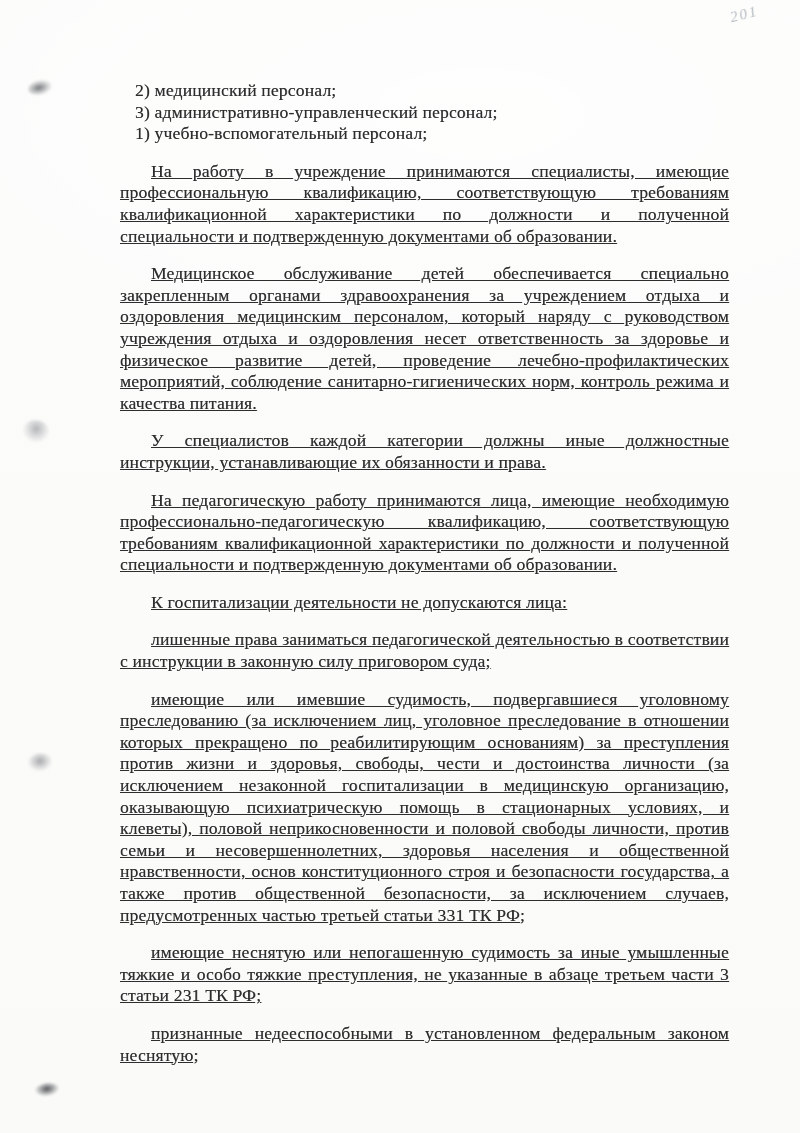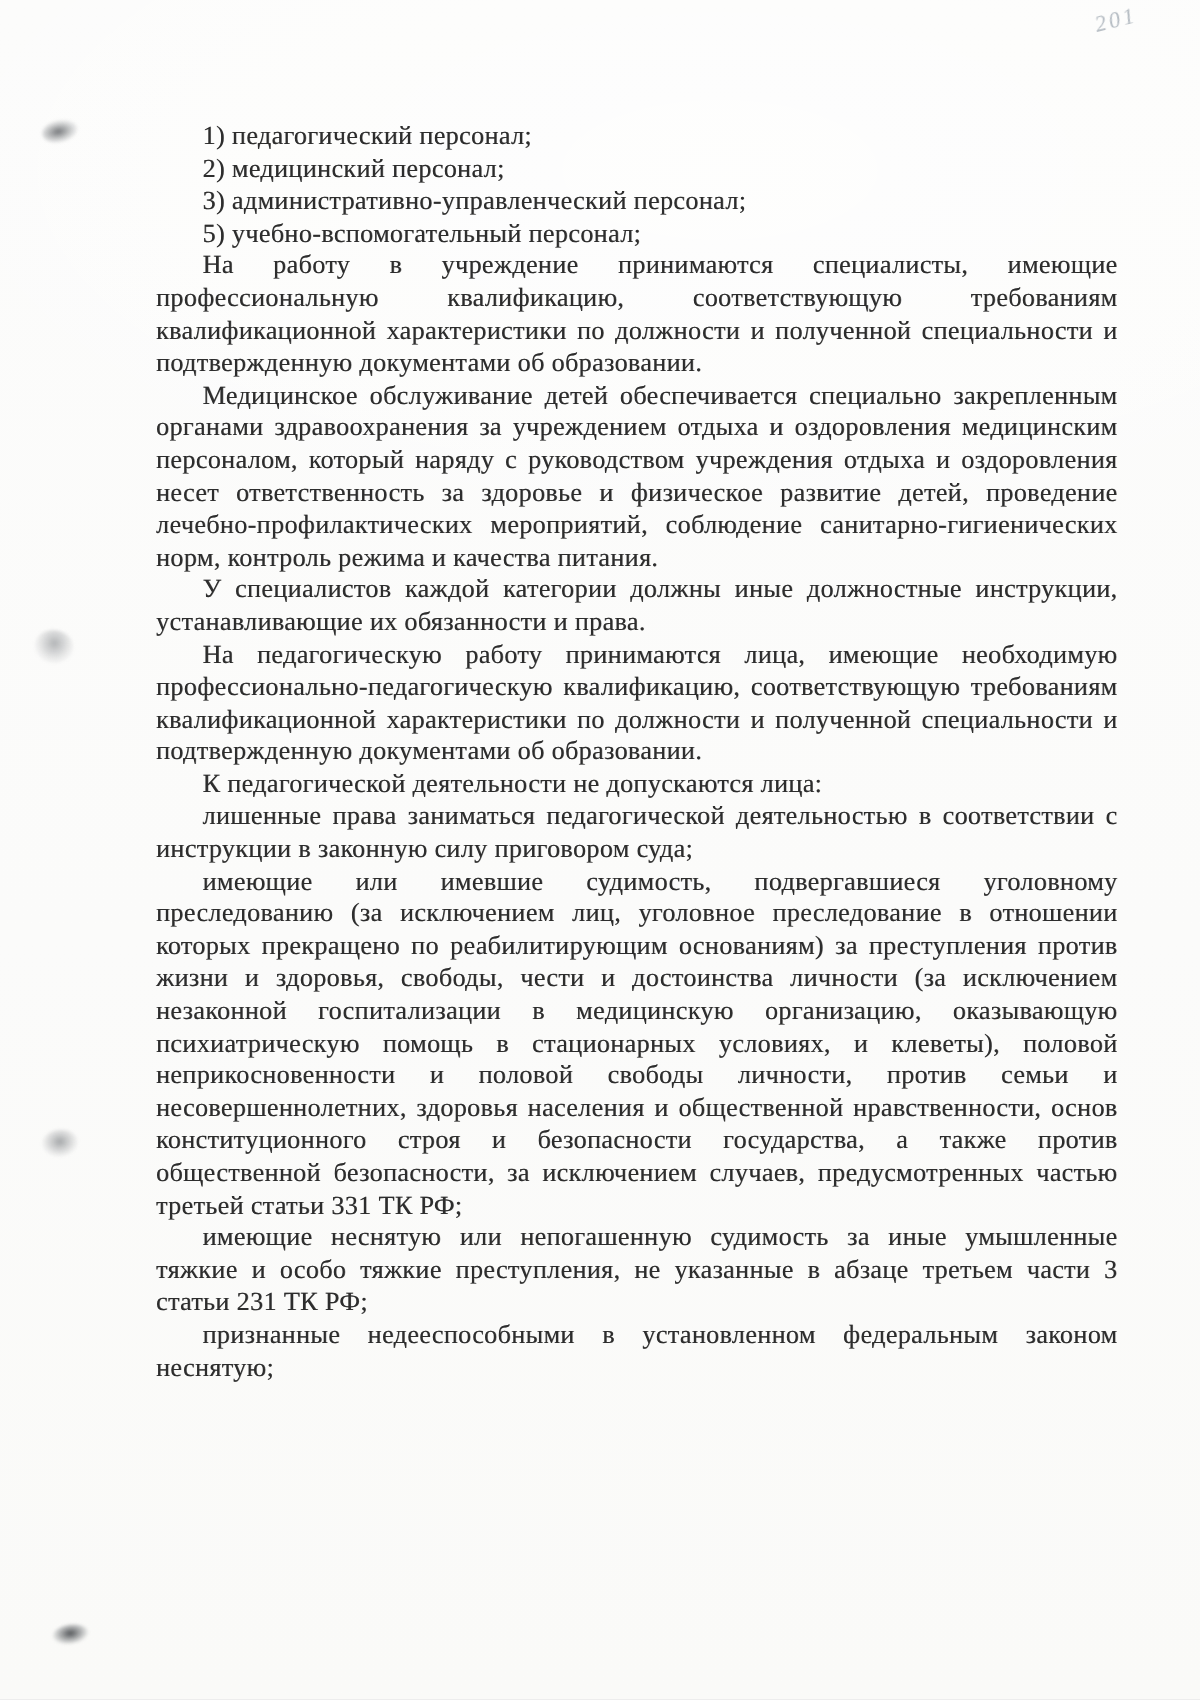--- a/index.html
+++ b/index.html
@@ -47,24 +47,25 @@
   .numbered-list {
     margin: 0;
     padding: 0;
   }
   .list-item {
     display: block;
     text-indent: 31px;
     white-space: nowrap;
   }
   .paragraph {
-    margin: 0;
+    margin: 16px;
     text-indent: 31px;
     text-align: justify;
     text-align-last: left;
+    text-decoration: underline;
   }
   
   .smudge {
     position: absolute;
     border-radius: 50%;
     filter: blur(1.1px);
     pointer-events: none;
   }
   .smudge-1 {
     left: 28px; top: 80px; width: 24px; height: 15px;
@@ -95,32 +96,31 @@
   <span class="pencil-note">201</span>
 
   <div class="smudge smudge-1"></div>
   <div class="smudge smudge-2"></div>
   <div class="smudge smudge-3"></div>
   <div class="smudge smudge-4"></div>
 
   <div class="text-column">
 
     <div class="numbered-list">
-        <span class="list-item">1) педагогический персонал;</span>
         <span class="list-item">2) медицинский персонал;</span>
         <span class="list-item">3) административно-управленческий персонал;</span>
-        <span class="list-item">5) учебно-вспомогательный персонал;</span>
+        <span class="list-item">1) учебно-вспомогательный персонал;</span>
       </div>
 
     <div class="paragraphs">
         <p class="paragraph">На работу в учреждение принимаются специалисты, имеющие профессиональную квалификацию, соответствующую требованиям квалификационной характеристики по должности и полученной специальности и подтвержденную документами об образовании.</p>
         <p class="paragraph">Медицинское обслуживание детей обеспечивается специально закрепленным органами здравоохранения за учреждением отдыха и оздоровления медицинским персоналом, который наряду с руководством учреждения отдыха и оздоровления несет ответственность за здоровье и физическое развитие детей, проведение лечебно-профилактических мероприятий, соблюдение санитарно-гигиенических норм, контроль режима и качества питания.</p>
         <p class="paragraph">У специалистов каждой категории должны иные должностные инструкции, устанавливающие их обязанности и права.</p>
         <p class="paragraph">На педагогическую работу принимаются лица, имеющие необходимую профессионально-педагогическую квалификацию, соответствующую требованиям квалификационной характеристики по должности и полученной специальности и подтвержденную документами об образовании.</p>
-        <p class="paragraph">К педагогической деятельности не допускаются лица:</p>
+        <p class="paragraph">К госпитализации деятельности не допускаются лица:</p>
         <p class="paragraph">лишенные права заниматься педагогической деятельностью в соответствии с инструкции в законную силу приговором суда;</p>
         <p class="paragraph">имеющие или имевшие судимость, подвергавшиеся уголовному преследованию (за исключением лиц, уголовное преследование в отношении которых прекращено по реабилитирующим основаниям) за преступления против жизни и здоровья, свободы, чести и достоинства личности (за исключением незаконной госпитализации в медицинскую организацию, оказывающую психиатрическую помощь в стационарных условиях, и клеветы), половой неприкосновенности и половой свободы личности, против семьи и несовершеннолетних, здоровья населения и общественной нравственности, основ конституционного строя и безопасности государства, а также против общественной безопасности, за исключением случаев, предусмотренных частью третьей статьи 331 ТК РФ;</p>
         <p class="paragraph">имеющие неснятую или непогашенную судимость за иные умышленные тяжкие и особо тяжкие преступления, не указанные в абзаце третьем части 3 статьи 231 ТК РФ;</p>
         <p class="paragraph">признанные недееспособными в установленном федеральным законом неснятую;</p>
       </div>
 
   </div>
 </div>
 
 </body></html>

